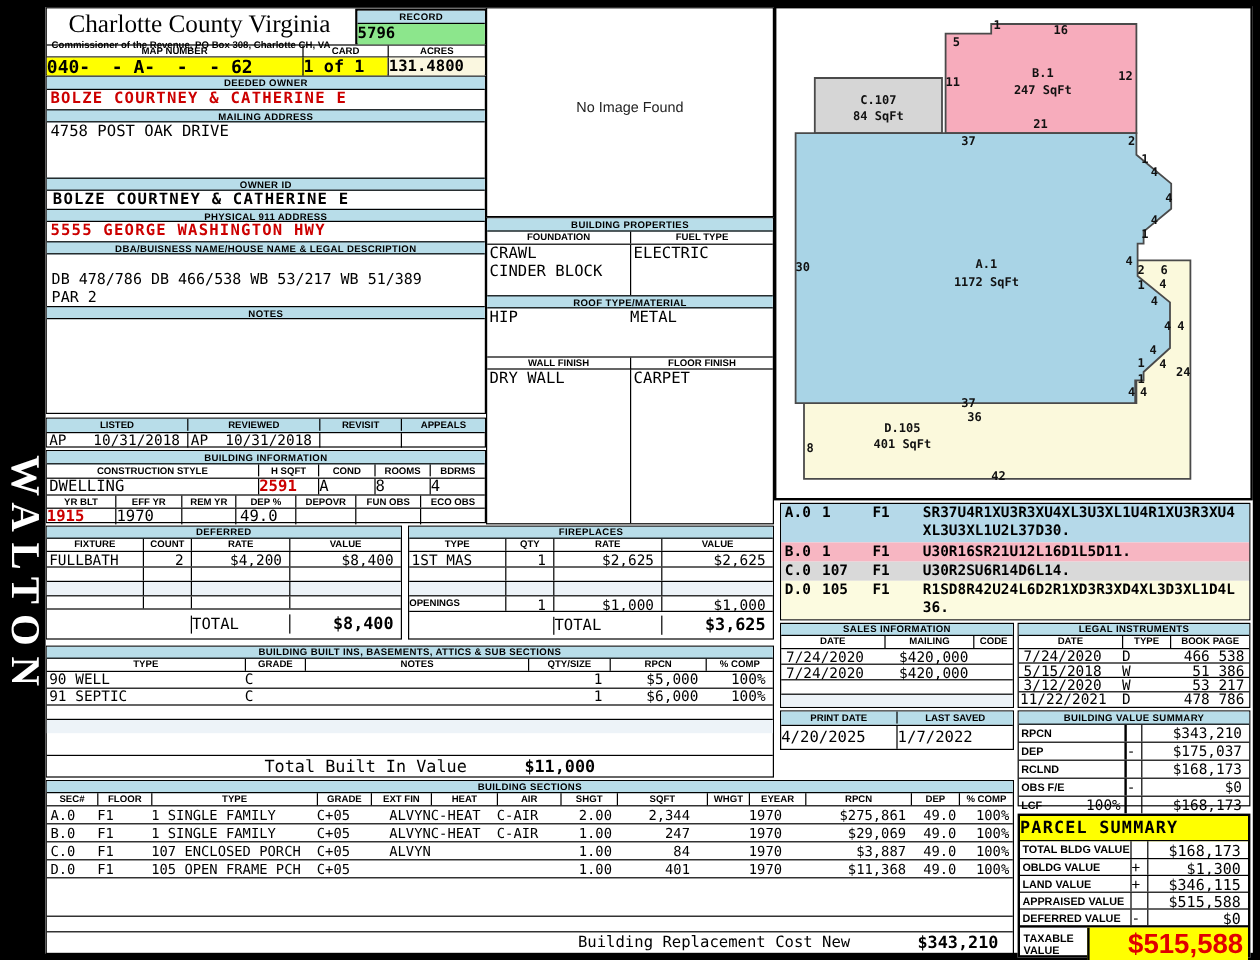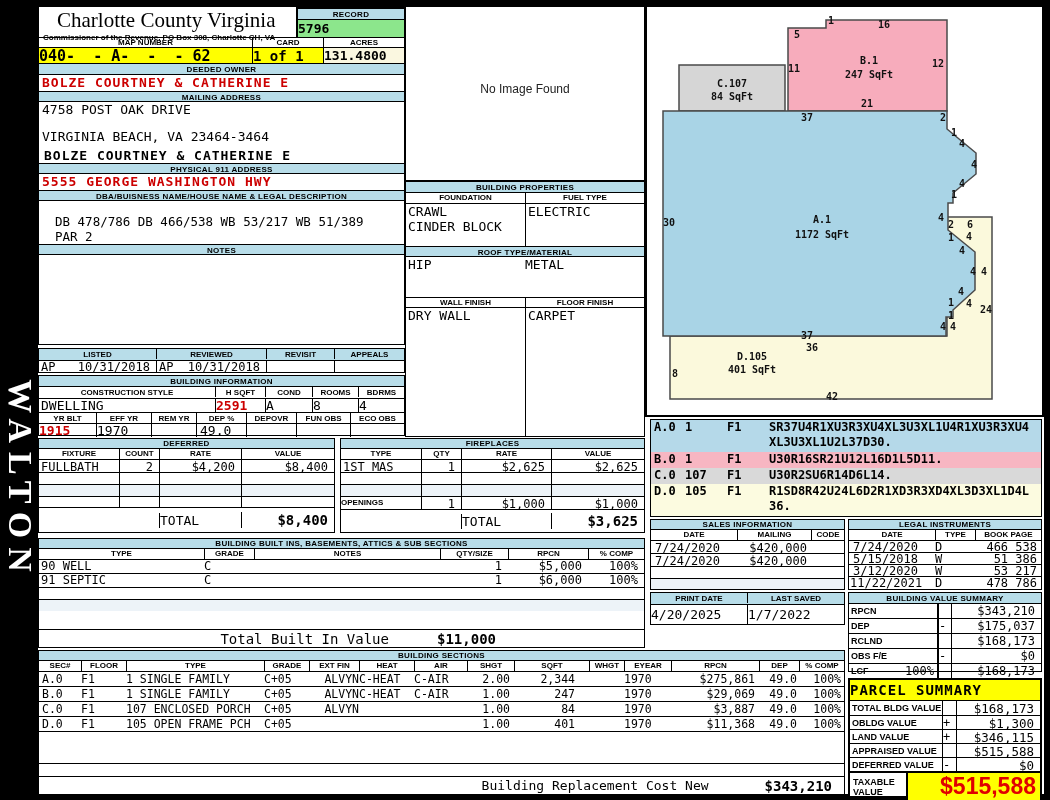--- a/index.html
+++ b/index.html
@@ -59,27 +59,27 @@
     <div class="c ivory ct" style="width:81px;font:bold 13px 'DejaVu Sans Mono',monospace;line-height:16px">131.4800</div>
   </div>
 </div>
 
 <div class="box col" style="left:38px;top:63px;width:367px;height:282px">
   <div class="band">DEEDED OWNER</div>
   <div style="height:16px;flex:none;font:bold 13px 'DejaVu Sans Mono',monospace;color:#CC0000;letter-spacing:1px;padding-left:3px">BOLZE COURTNEY &amp; CATHERINE E</div>
   <div class="band bt">MAILING ADDRESS</div>
   <div style="height:46px;flex:none;font:13px 'DejaVu Sans Mono',monospace;padding-left:3px">
     <div>4758 POST OAK DRIVE</div>
-    <div style="margin-top:12px">VIRGINIA BEACH, VA 23464-3464</div>
-  </div>
+  </div>
+  <div class="band bt">OWNER ID</div>
   <div style="height:15px;flex:none;font:bold 13px 'DejaVu Sans Mono',monospace;letter-spacing:1px;padding-left:5px">BOLZE COURTNEY &amp; CATHERINE E</div>
   <div class="band bt">PHYSICAL 911 ADDRESS</div>
   <div style="height:16px;flex:none;font:bold 13px 'DejaVu Sans Mono',monospace;color:#CC0000;letter-spacing:1px;padding-left:3px">5555 GEORGE WASHINGTON HWY</div>
   <div class="band bt">DBA/BUISNESS NAME/HOUSE NAME &amp; LEGAL DESCRIPTION</div>
-  <div style="height:43px;flex:none;font:12.5px 'DejaVu Sans Mono',monospace;padding-left:16px">
+  <div style="height:43px;flex:none;font:12.5px 'DejaVu Sans Mono',monospace;padding-left:4px">
     <div style="margin-top:13px">DB 478/786 DB 466/538 WB 53/217 WB 51/389</div>
     <div>PAR 2</div>
   </div>
   <div class="band bt">NOTES</div>
   <div class="fill"></div>
 </div>
 
 <div class="box" style="left:405px;top:6px;width:240px;height:175px">
   <div style="height:100%;display:flex;align-items:center;justify-content:center;font:12px 'Liberation Sans',sans-serif;color:#222;padding-bottom:10px">No Image Found</div>
 </div>

